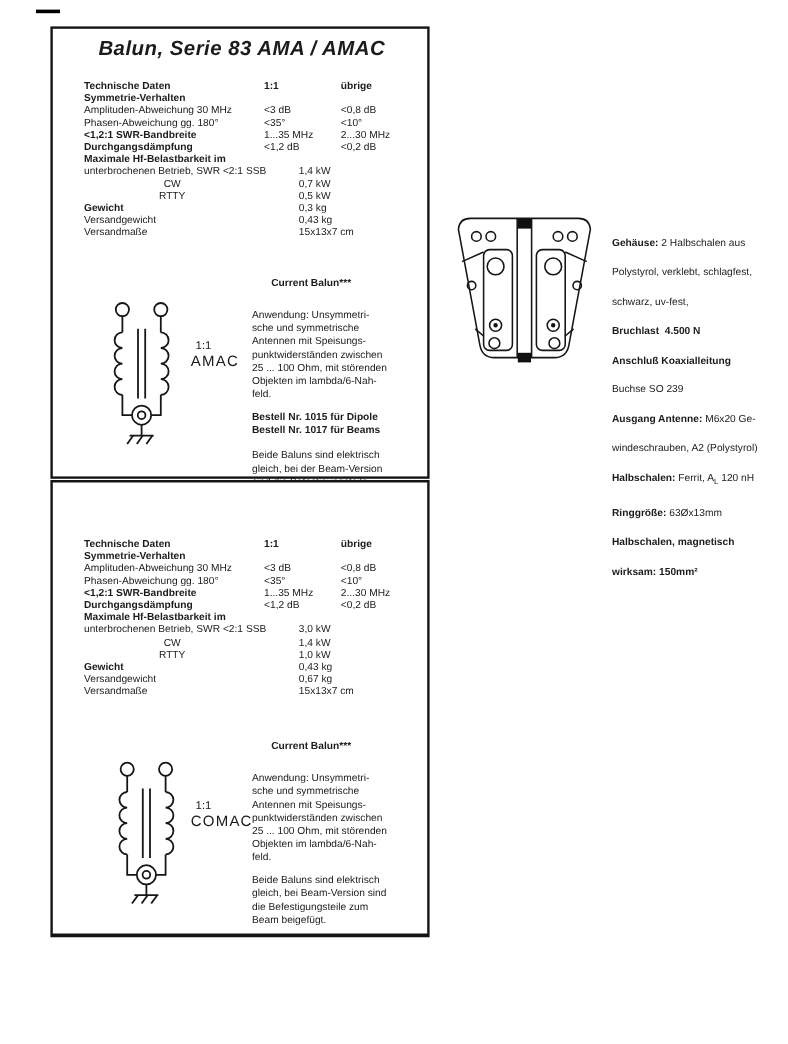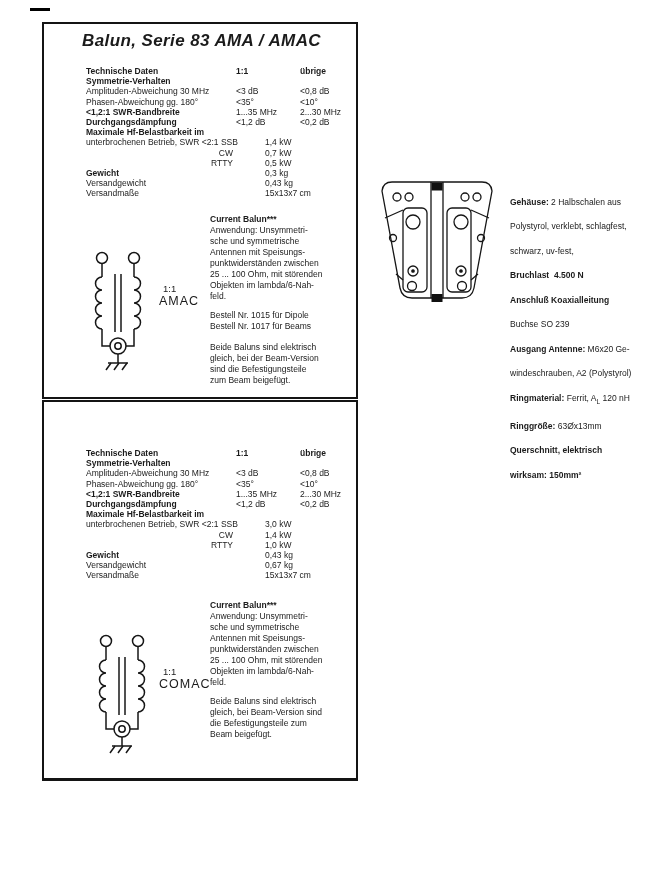--- a/index.html
+++ b/index.html
@@ -10,34 +10,34 @@
   }
   .abs{position:absolute;}
   .tick{position:absolute;left:30px;top:8px;width:20px;height:3px;background:#000;}
   .box{position:absolute;left:42px;width:316px;border:2px solid #141414;background:#fff;box-sizing:border-box;}
   .box1{top:22px;height:377px;}
   .box2{top:400px;height:381px;border-bottom-width:3px;}
   .title{
     position:absolute;left:38px;top:7px;margin:0;
     font-size:17px;font-weight:bold;font-style:italic;letter-spacing:.4px;white-space:pre;
   }
-  .spec{position:absolute;left:0;width:100%;padding-left:16px;}
+  .spec{position:absolute;left:0;width:100%;}
   .trow{position:relative;height:10.2px;font-size:8.5px;line-height:10.2px;}
   .trow span{position:absolute;white-space:pre;top:0;}
   .tl{left:26px;}
-  .tlr{left:26px;width:147px;text-align:right;}
+  .tlr{left:26px;width:147px;text-align:center;}
   .tc1{left:176px;}
   .tc2{left:240px;text-align:center;}
   .tvv{left:205px;}
   .b{font-weight:bold;}
   .notes{position:absolute;left:166px;width:146px;font-size:8.5px;line-height:11px;}
-  .notes .hd{font-weight:bold;margin:0;}
+  .notes .hd{font-weight:bold;margin:16px;}
   .notes p{margin:0;white-space:pre-line;}
   .notes .app{margin-bottom:8px;}
-  .notes .ord{margin-bottom:10px;}
+  .notes .ord{margin-bottom:10px;font-weight:bold;}
   .n1{top:190px;} .n2{top:198px;}
   .schem1{left:26px;top:225px;} .schem2{left:30px;top:230px;}
   .ratio{font-size:9.5px;}
   .model{font-size:12.5px;letter-spacing:1px;}
   .r1a{left:119px;top:259px;} .r1b{left:115px;top:270px;}
   .r2a{left:119px;top:264px;} .r2b{left:115px;top:275px;}
   .housing-svg{position:absolute;left:372px;top:176px;}
   .hspecs{position:absolute;left:510px;top:183px;width:147px;font-size:8.5px;line-height:10.45px;}
   .hline{white-space:pre;margin-top:14px;}
   .hline .sb{vertical-align:sub;font-size:6.5px;}
@@ -283,17 +283,17 @@
 
 <div class="hspecs">
   <div class="hline"><span class="b">Gehäuse:</span><span> 2 Halbschalen aus</span></div>
   <div class="hline"><span>Polystyrol, verklebt, schlagfest,</span></div>
   <div class="hline"><span>schwarz, uv-fest,</span></div>
   <div class="hline"><span class="b">Bruchlast  4.500 N</span></div>
   <div class="hline"><span class="b">Anschluß Koaxialleitung</span></div>
   <div class="hline"><span>Buchse SO 239</span></div>
   <div class="hline"><span class="b">Ausgang Antenne:</span><span> M6x20 Ge-</span></div>
   <div class="hline"><span>windeschrauben, A2 (Polystyrol)</span></div>
-  <div class="hline"><span class="b">Ringmaterial:</span><span> Ferrit, A</span><span class="sb">L</span><span> 120 nH</span></div>
+  <div class="hline"><span class="b">Halbschalen:</span><span> Ferrit, A</span><span class="sb">L</span><span> 120 nH</span></div>
   <div class="hline"><span class="b">Ringgröße:</span><span> 63Øx13mm</span></div>
-  <div class="hline"><span class="b">Querschnitt, elektrisch</span></div>
+  <div class="hline"><span class="b">Halbschalen, magnetisch</span></div>
   <div class="hline"><span class="b">wirksam: 150mm²</span></div>
 </div>
 
 </body></html>

